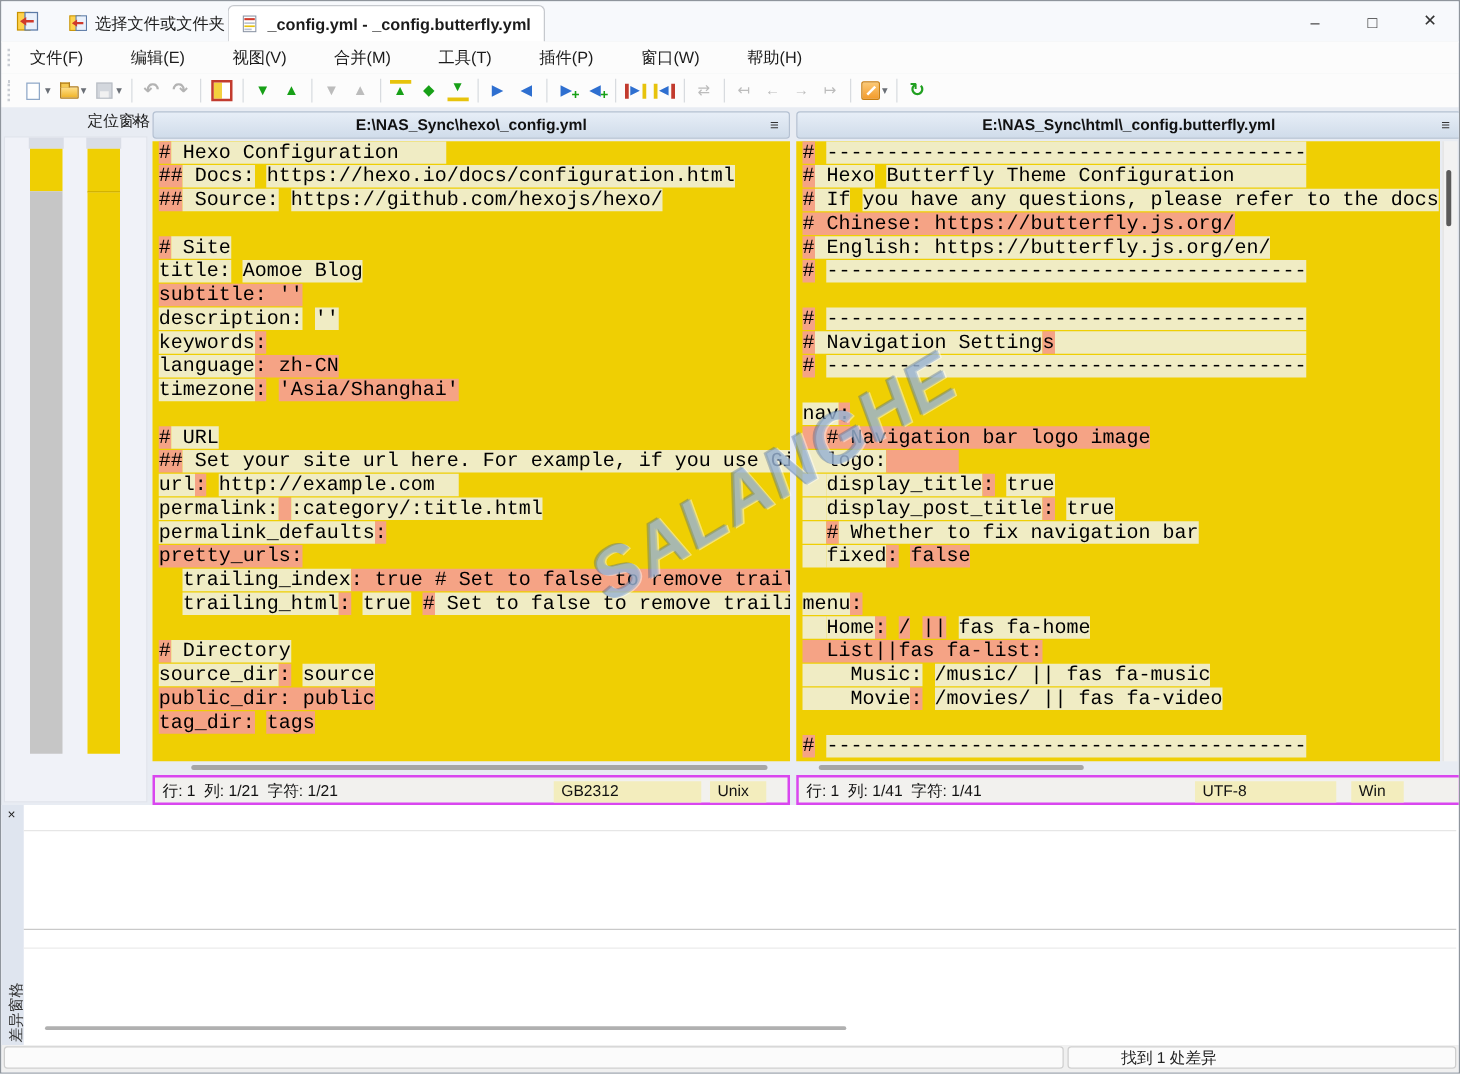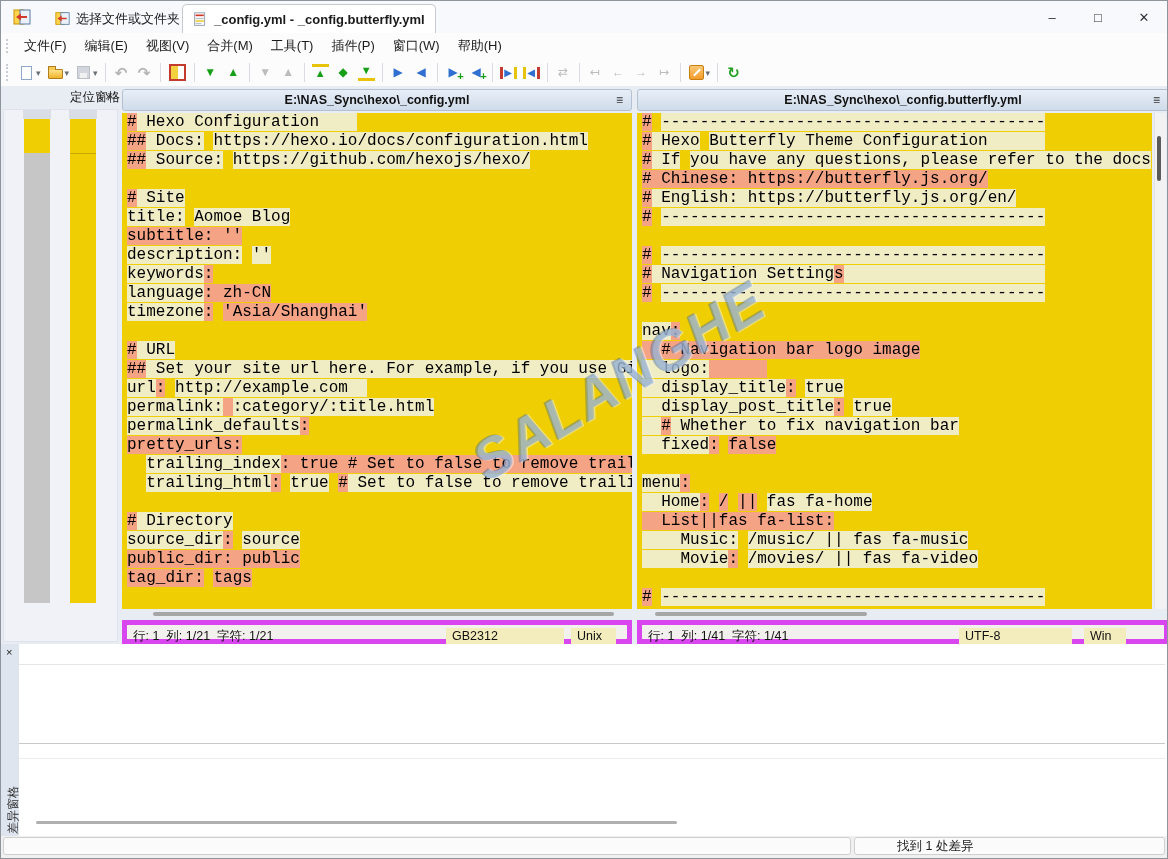--- a/index.html
+++ b/index.html
@@ -10,21 +10,21 @@
   .titlebar{position:absolute;left:0;top:0;width:100%;height:32px;background:#F7F9FC;border-bottom:1px solid #E2E4E8;text-align:center;}
   .appicon{position:absolute;left:12px;top:7px;width:18px;height:18px;}
   .tab{position:absolute;top:3px;height:29px;display:flex;align-items:center;gap:6px;padding:0 10px;font-size:13px;color:#1b1b1b;}
   .tab.inactive{left:44px;}
   .tab.active{left:181px;background:#FFFFFF;border:1px solid #C6C9CE;border-bottom:none;border-radius:5px 5px 0 0;font-weight:bold;}
   .tabicon{width:15px;height:15px;flex:0 0 auto;}
   .wctrls{position:absolute;right:0;top:0;height:32px;display:flex;}
   .wctrl{width:46px;height:32px;display:flex;align-items:center;justify-content:center;font-size:13px;color:#333;}
 
   
-  .menubar{position:absolute;left:0;top:32px;width:100%;height:26px;background:#FCFCFC;display:flex;align-items:center;padding-left:14px;box-sizing:border-box;}
+  .menubar{position:absolute;left:0;top:32px;width:100%;height:26px;background:#FCFCFC;display:flex;align-items:center;padding-left:14px;box-sizing:border-box;gap:20px;}
   .menubar::before{content:"";position:absolute;left:5px;top:6px;bottom:6px;border-left:2px dotted #C9CDD3;}
   .menu-item{padding:0 9px;font-size:13px;color:#1b1b1b;line-height:26px;}
 
   
   .toolbar{position:absolute;left:0;top:58px;width:100%;height:27px;background:#FCFCFC;display:flex;align-items:center;padding-left:14px;box-sizing:border-box;}
   .toolbar::before{content:"";position:absolute;left:5px;top:5px;bottom:5px;border-left:2px dotted #C9CDD3;}
   .tb-btn{height:23px;display:flex;align-items:center;padding:0 3px;border-radius:2px;}
   .tb-sep{width:1px;height:19px;background:#D8DBDF;margin:0 4px;}
   .tb-ic{display:inline-block;width:17px;height:17px;line-height:17px;text-align:center;font-size:13px;}
   .tb-caret{font-size:9px;color:#6a6f76;margin-left:1px;}
@@ -72,21 +72,21 @@
   .fpane-menu{position:absolute;right:8px;top:0;font-weight:normal;font-size:12px;color:#333;}
   .fpane-body{position:absolute;left:0;top:27px;width:100%;height:496px;background:var(--yellow);overflow:hidden;}
   .cl{height:19px;line-height:19px;font-family:"Liberation Mono","DejaVu Sans Mono",monospace;font-size:16px;color:#000;white-space:pre;padding-left:5px;}
   .seg-n{background:transparent;}
   .seg-c{background:var(--cream);}
   .seg-s{background:var(--salmon);}
   .hscroll{position:absolute;left:0;top:523px;width:100%;height:11px;}
   .hthumb{position:absolute;top:3px;height:4px;border-radius:2px;background:#A6A6A6;}
   .vscroll{position:absolute;right:3px;top:27px;width:11px;height:496px;background:#F2F2F2;border-left:1px solid #E2E2E2;}
   .vthumb{position:absolute;left:2px;width:4px;border-radius:2px;background:#5A5A5A;}
-  .fpane-status{position:absolute;left:0;top:534px;width:100%;height:24px;background:#F2F1EE;border:5px solid #d946ef;box-sizing:border-box;}
+  .fpane-status{position:absolute;left:0;top:534px;width:100%;height:24px;background:#F2F1EE;border:2px solid #d946ef;box-sizing:border-box;}
   .ps-text{position:absolute;left:6px;top:0;line-height:22px;font-size:12.5px;color:#111;white-space:pre;}
   .ps-box{position:absolute;top:3px;height:17px;line-height:17px;background:#F3EDBD;font-size:12.5px;color:#111;padding-left:6px;box-sizing:border-box;}
 
   
   .watermark{position:absolute;left:452px;top:345px;width:340px;transform:rotate(-31deg);font-size:56px;font-weight:bold;font-style:italic;letter-spacing:2px;color:rgba(125,162,205,0.50);text-shadow:1px 1px 0 rgba(255,255,255,0.45),-1px -1px 0 rgba(55,90,140,0.35);pointer-events:none;z-index:5;}
 
   
   .diffpane{position:absolute;left:0;top:643px;width:100%;height:192px;background:#FFFFFF;}
   .dp-strip{position:absolute;left:0;top:0;width:18px;height:192px;background:#DFE5EF;}
   .dp-x{position:absolute;left:5px;top:2px;font-size:11px;color:#222;}
@@ -301,21 +301,21 @@
       </div>
       <div class="fpane-status">
         <span class="ps-text">行: 1  列: 1/21  字符: 1/21</span>
         <span class="ps-box" style="left:319px;width:118px;">GB2312</span>
         <span class="ps-box" style="left:444px;width:45px;">Unix</span>
       </div>
     </div>
 
     <div class="fpane right">
       <div class="fpane-hdr">
-        <span>E:\NAS_Sync\hexo\_config.butterfly.yml</span>
+        <span>E:\NAS_Sync\html\_config.butterfly.yml</span>
         <span class="fpane-menu">≡</span>
       </div>
       <div class="fpane-body" style="width:515px;">
           <div class="cl"><span class="seg-s">#</span><span class="seg-n"> </span><span class="seg-c">----------------------------------------</span></div>
           <div class="cl"><span class="seg-s">#</span><span class="seg-c"> Hexo</span><span class="seg-n"> </span><span class="seg-c">Butterfly Theme Configuration      </span></div>
           <div class="cl"><span class="seg-s">#</span><span class="seg-c"> If</span><span class="seg-n"> </span><span class="seg-c">you have any questions, please refer to the docs</span></div>
           <div class="cl"><span class="seg-s">#</span><span class="seg-s"> Chinese: https://butterfly.js.org/</span></div>
           <div class="cl"><span class="seg-s">#</span><span class="seg-c"> English: https://butterfly.js.org/en/</span></div>
           <div class="cl"><span class="seg-s">#</span><span class="seg-n"> </span><span class="seg-c">----------------------------------------</span></div>
           <div class="cl"></div>

